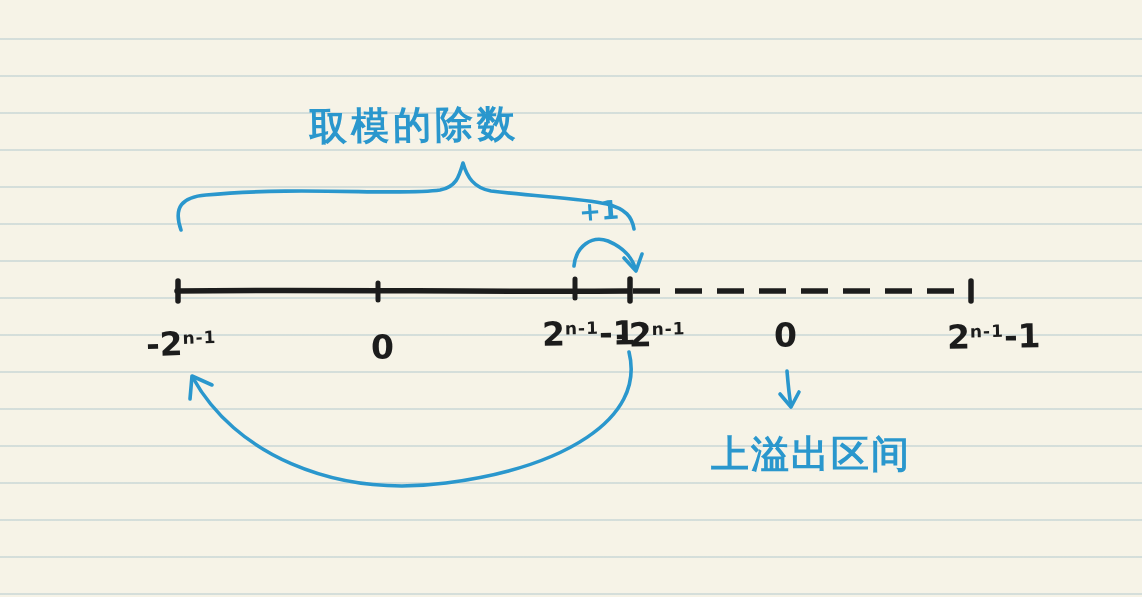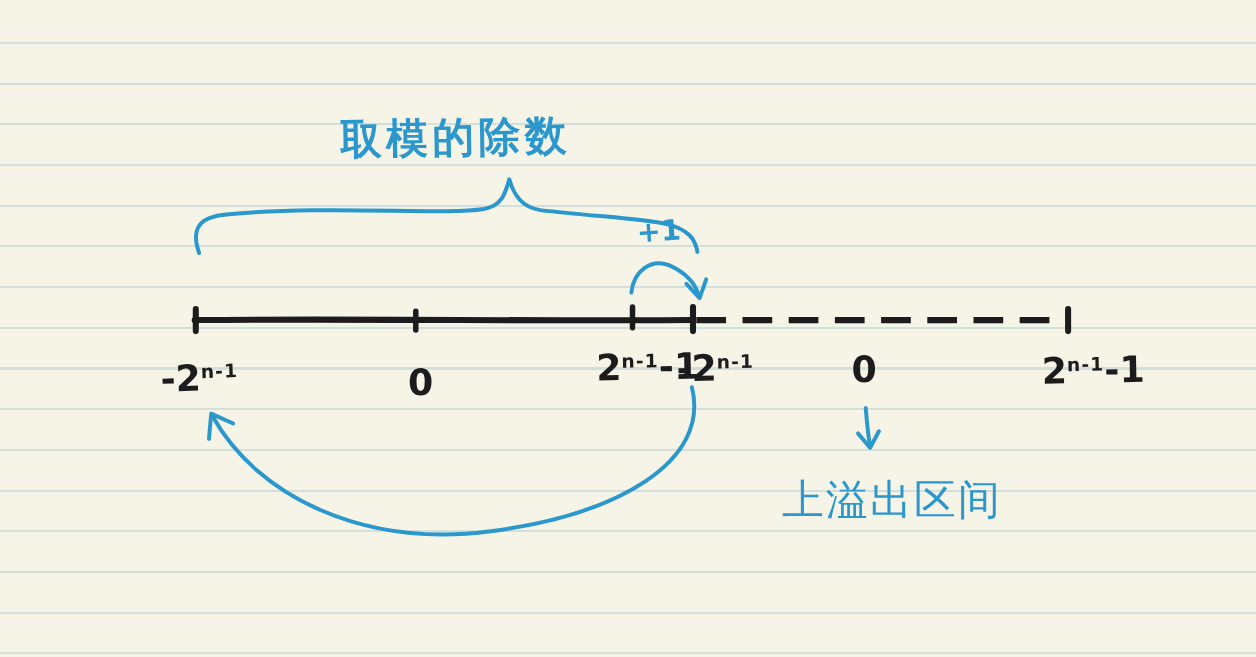--- a/index.html
+++ b/index.html
@@ -25,21 +25,21 @@
     font-size:38px; font-weight:600; letter-spacing:4px;
     transform:rotate(-1deg);
   }
   .plus-one {
     left:579px; top:196px;
     font-size:26px; font-weight:600;
     transform:rotate(-4deg);
   }
   .overflow-label {
     left:711px; top:429px;
-    font-size:38px; font-weight:400; letter-spacing:2px;
+    font-size:38px; font-weight:700; letter-spacing:2px;
   }
   .nl-label {
     position:absolute;
     font-size:33px; font-weight:600; color:#1c1c1c;
     white-space:nowrap;
   }
   .nl-label .sup {
     font-size:17px;
     position:relative; top:-0.62em;
     letter-spacing:1px;

